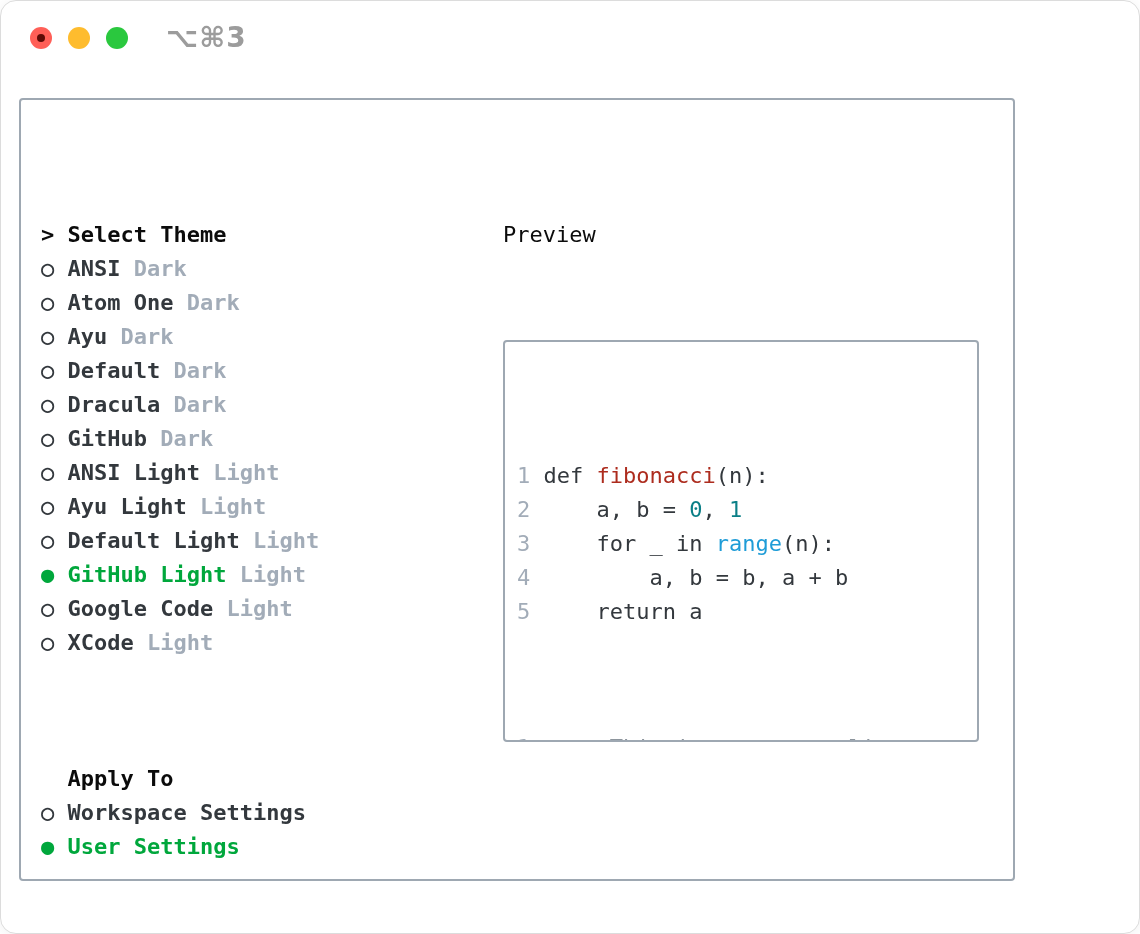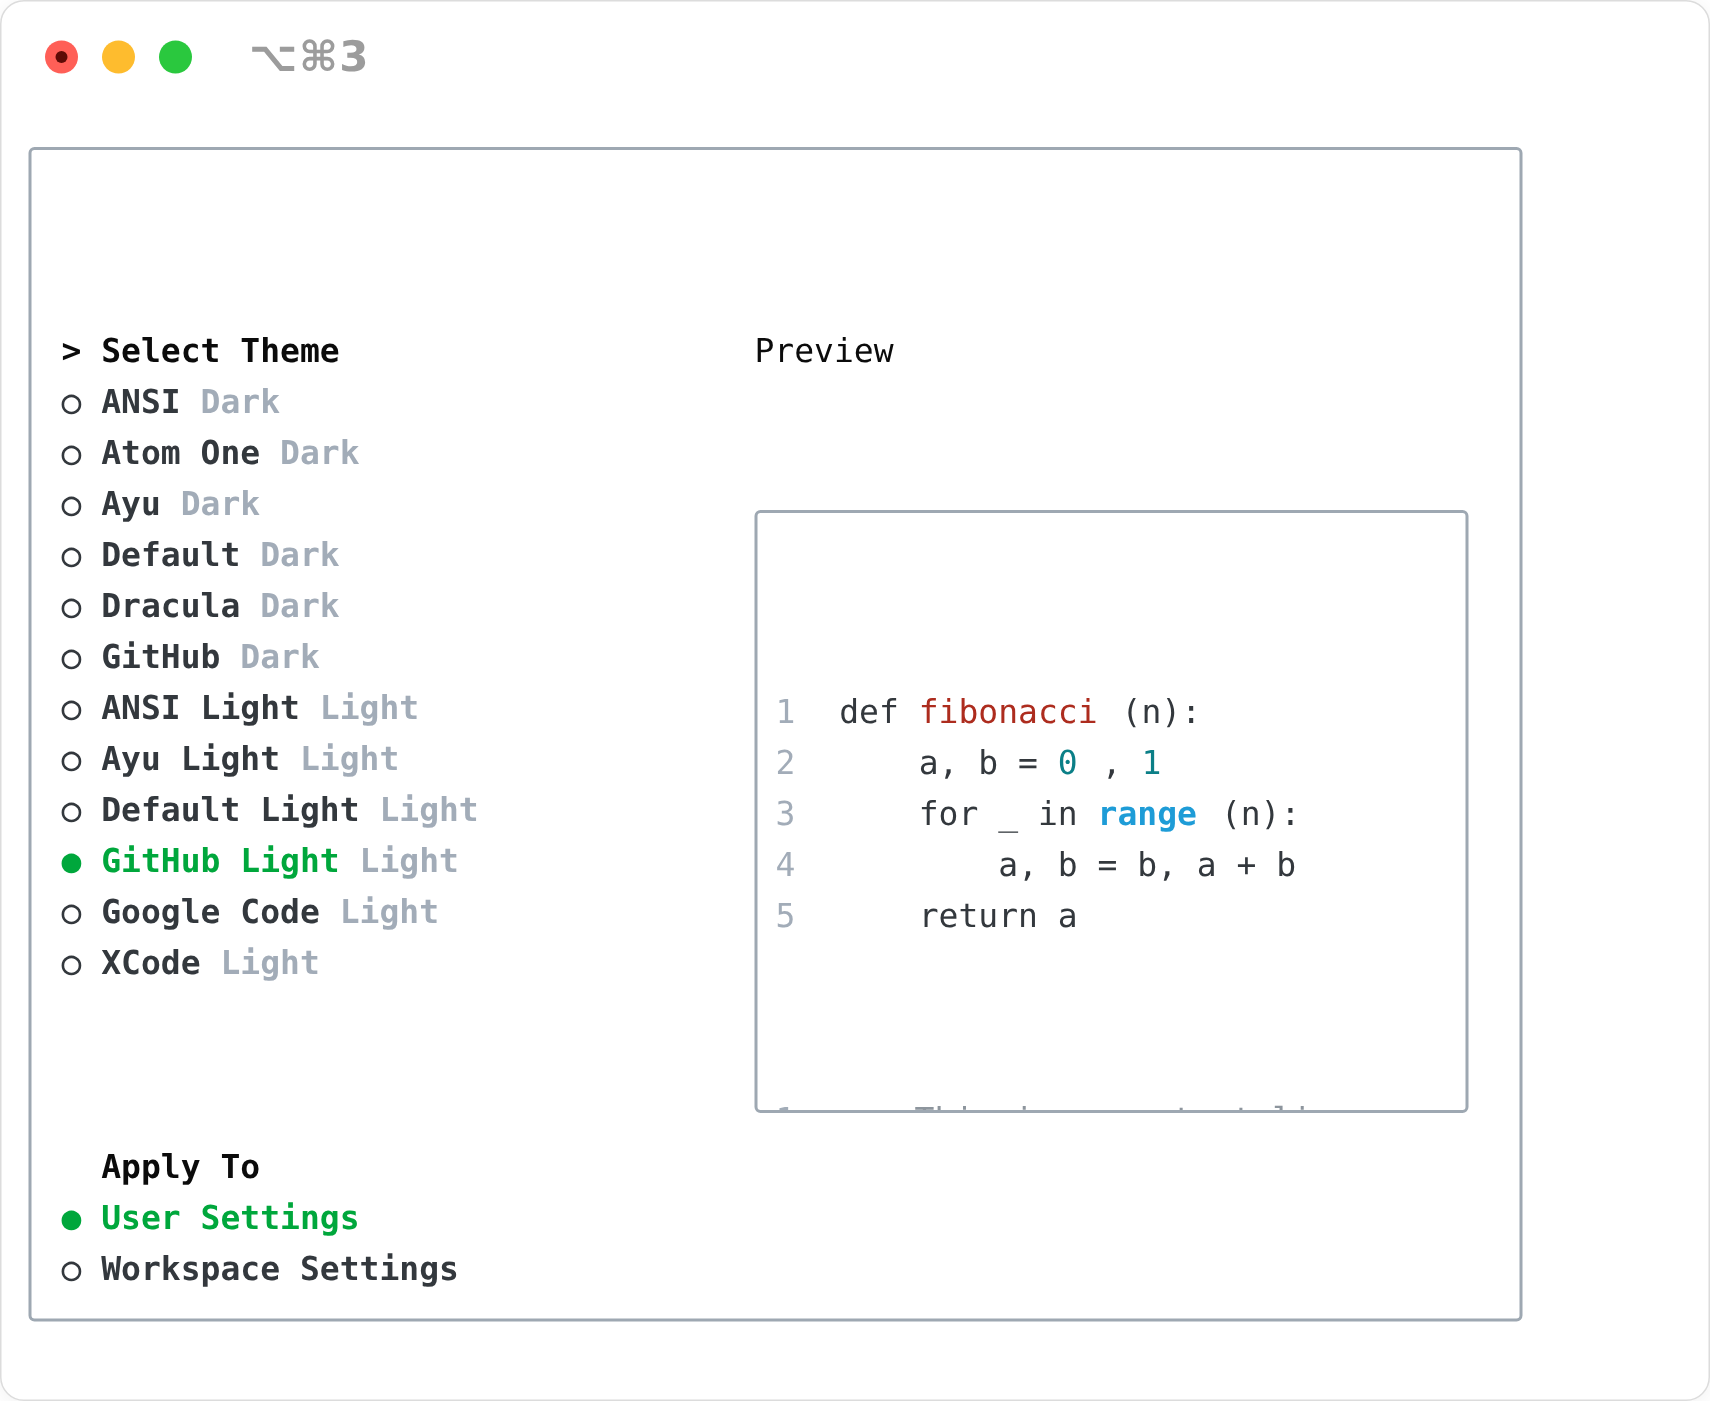--- a/index.html
+++ b/index.html
@@ -64,43 +64,43 @@
   .pbox {
     margin-top:20px; width:476px; height:402px; box-sizing:border-box;
     border:2px solid var(--panel-border,#9ea8b2);
     border-radius:4px;
     padding:49px 0 0 12px;
     overflow:hidden; background:#fff;
   }
   .diff-block { margin-top:34px; }
   .pline { color:var(--ink,#33383d); }
   .seg-ln   { color:var(--muted,#a2acb8); }
-  .seg-code { color:var(--ink,#33383d);margin-left:16px; }
+  .seg-code { color:var(--ink,#33383d); }
   .seg-func { color:var(--function-red,#ad2c1e); }
   .seg-num  { color:var(--number-teal,#0b7f87); }
-  .seg-blt  { color:var(--builtin-blue,#1e9cd7);font-weight:bold; }
+  .seg-blt  { color:var(--builtin-blue,#1e9cd7); }
   .seg-ctx  { color:var(--context-gray,#8d959d); }
 </style>
 </head>
 <body>
 
 <div class="window">
 
   <div class="titlebar">
     <button class="tl tl-red"></button>
     <button class="tl tl-yellow"></button>
     <button class="tl tl-green"></button>
     <span class="win-title">⌥⌘3</span>
   </div>
 
   <div class="panel">
 
     <div class="left-col mono22">
       <div id="theme-list"><div class="trow theme-header"><span class="marker">&gt;</span><span> </span><span class="name">Select Theme</span></div><div class="trow"><span class="marker">○</span><span> </span><span class="name">ANSI</span><span class="variant"> Dark</span></div><div class="trow"><span class="marker">○</span><span> </span><span class="name">Atom One</span><span class="variant"> Dark</span></div><div class="trow"><span class="marker">○</span><span> </span><span class="name">Ayu</span><span class="variant"> Dark</span></div><div class="trow"><span class="marker">○</span><span> </span><span class="name">Default</span><span class="variant"> Dark</span></div><div class="trow"><span class="marker">○</span><span> </span><span class="name">Dracula</span><span class="variant"> Dark</span></div><div class="trow"><span class="marker">○</span><span> </span><span class="name">GitHub</span><span class="variant"> Dark</span></div><div class="trow"><span class="marker">○</span><span> </span><span class="name">ANSI Light</span><span class="variant"> Light</span></div><div class="trow"><span class="marker">○</span><span> </span><span class="name">Ayu Light</span><span class="variant"> Light</span></div><div class="trow"><span class="marker">○</span><span> </span><span class="name">Default Light</span><span class="variant"> Light</span></div><div class="trow selected"><span class="marker">●</span><span> </span><span class="name">GitHub Light</span><span class="variant"> Light</span></div><div class="trow"><span class="marker">○</span><span> </span><span class="name">Google Code</span><span class="variant"> Light</span></div><div class="trow"><span class="marker">○</span><span> </span><span class="name">XCode</span><span class="variant"> Light</span></div></div>
-      <div class="apply-block" id="apply-block"><div class="trow apply-header">  Apply To</div><div class="trow selected"><span class="marker">●</span><span> </span><span class="name">User Settings</span></div><div class="trow"><span class="marker">○</span><span> </span><span class="name">Workspace Settings</span></div></div>
+      <div class="apply-block" id="apply-block"><div class="trow apply-header">  Apply To</div><div class="trow"><span class="marker">○</span><span> </span><span class="name">Workspace Settings</span></div><div class="trow selected"><span class="marker">●</span><span> </span><span class="name">User Settings</span></div></div>
       
     </div>
 
     <div class="right-col mono22">
       <div class="preview-header">Preview</div>
       <div class="pbox">
         <div id="code-block"><div class="pline"><span class="seg-ln">1 </span><span class="seg-code">def </span><span class="seg-func">fibonacci</span><span class="seg-code">(n):</span></div><div class="pline"><span class="seg-ln">2 </span><span class="seg-code">    a, b = </span><span class="seg-num">0</span><span class="seg-code">, </span><span class="seg-num">1</span></div><div class="pline"><span class="seg-ln">3 </span><span class="seg-code">    for _ in </span><span class="seg-blt">range</span><span class="seg-code">(n):</span></div><div class="pline"><span class="seg-ln">4 </span><span class="seg-code">        a, b = b, a + b</span></div><div class="pline"><span class="seg-ln">5 </span><span class="seg-code">    return a</span></div></div>
         <div class="diff-block" id="diff-block"><div class="pline"><span class="seg-ln">1</span><span class="seg-ctx">      This is a context line.</span></div></div>
       </div>
     </div>

